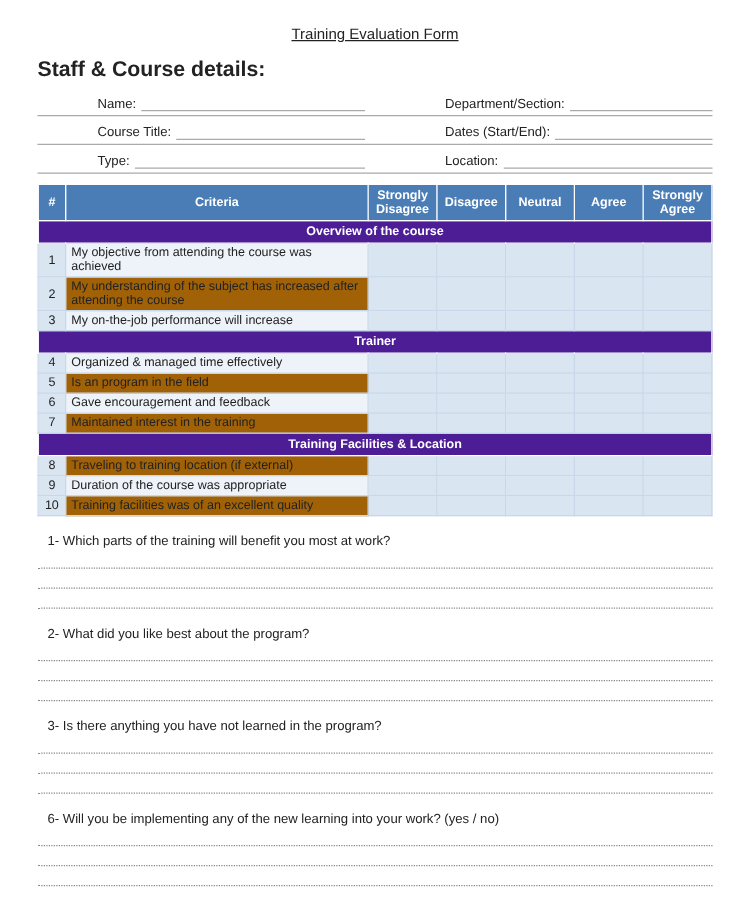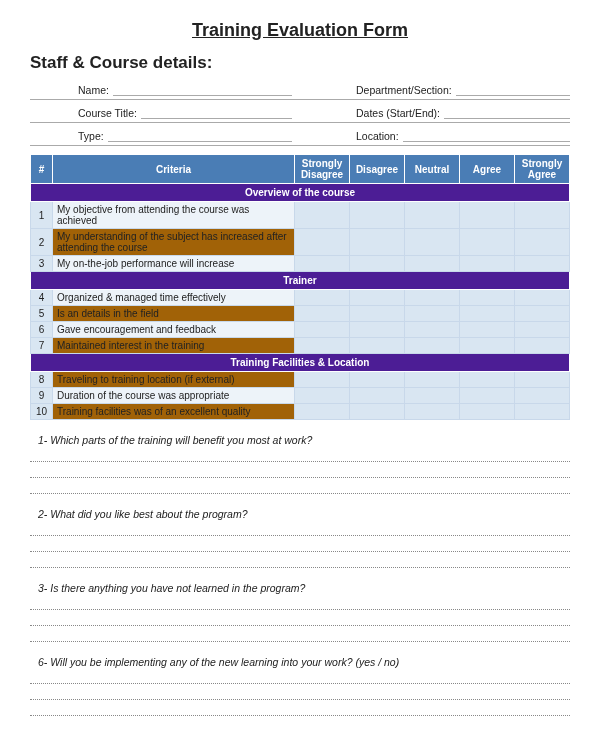--- a/index.html
+++ b/index.html
@@ -7,22 +7,22 @@
       background: #fff;
       font-family: Arial, sans-serif;
       font-size: 11px;
       color: #222;
       width: 600px;
       min-height: 730px;
       padding: 20px 30px;
     }
     .page-title {
       text-align: center;
-      font-size: 18px;
-      font-weight: bold;
+      font-size: 12px;
+      font-weight: normal;
       text-decoration: underline;
       margin-bottom: 12px;
     }
     .section-header {
       font-size: 17px;
       font-weight: bold;
       margin-bottom: 6px;
     }
     .form-fields {
       width: 100%;
@@ -107,21 +107,20 @@
     .questions-section {
       margin-top: 6px;
     }
     .question-block {
       margin-bottom: 14px;
     }
     .question-text {
       font-size: 10.5px;
       margin-bottom: 4px;
       margin-left: 8px;
-      font-style: italic;
     }
     .dotted-line {
       border-bottom: 1px dotted #888;
       margin: 4px 0;
       height: 12px;
     }
     .sub-question {
       margin-left: 24px;
       font-size: 10.5px;
       margin-bottom: 3px;
@@ -217,21 +216,21 @@
         <td class="num-cell">4</td>
         <td class="criteria-cell">Organized &amp; managed time effectively</td>
         <td class="rating-cell"></td>
         <td class="rating-cell"></td>
         <td class="rating-cell"></td>
         <td class="rating-cell"></td>
         <td class="rating-cell"></td>
       </tr>
       <tr class="data-row">
         <td class="num-cell">5</td>
-        <td class="criteria-cell">Is an details in the field</td>
+        <td class="criteria-cell">Is an program in the field</td>
         <td class="rating-cell"></td>
         <td class="rating-cell"></td>
         <td class="rating-cell"></td>
         <td class="rating-cell"></td>
         <td class="rating-cell"></td>
       </tr>
       <tr class="data-row">
         <td class="num-cell">6</td>
         <td class="criteria-cell">Gave encouragement and feedback</td>
         <td class="rating-cell"></td>

